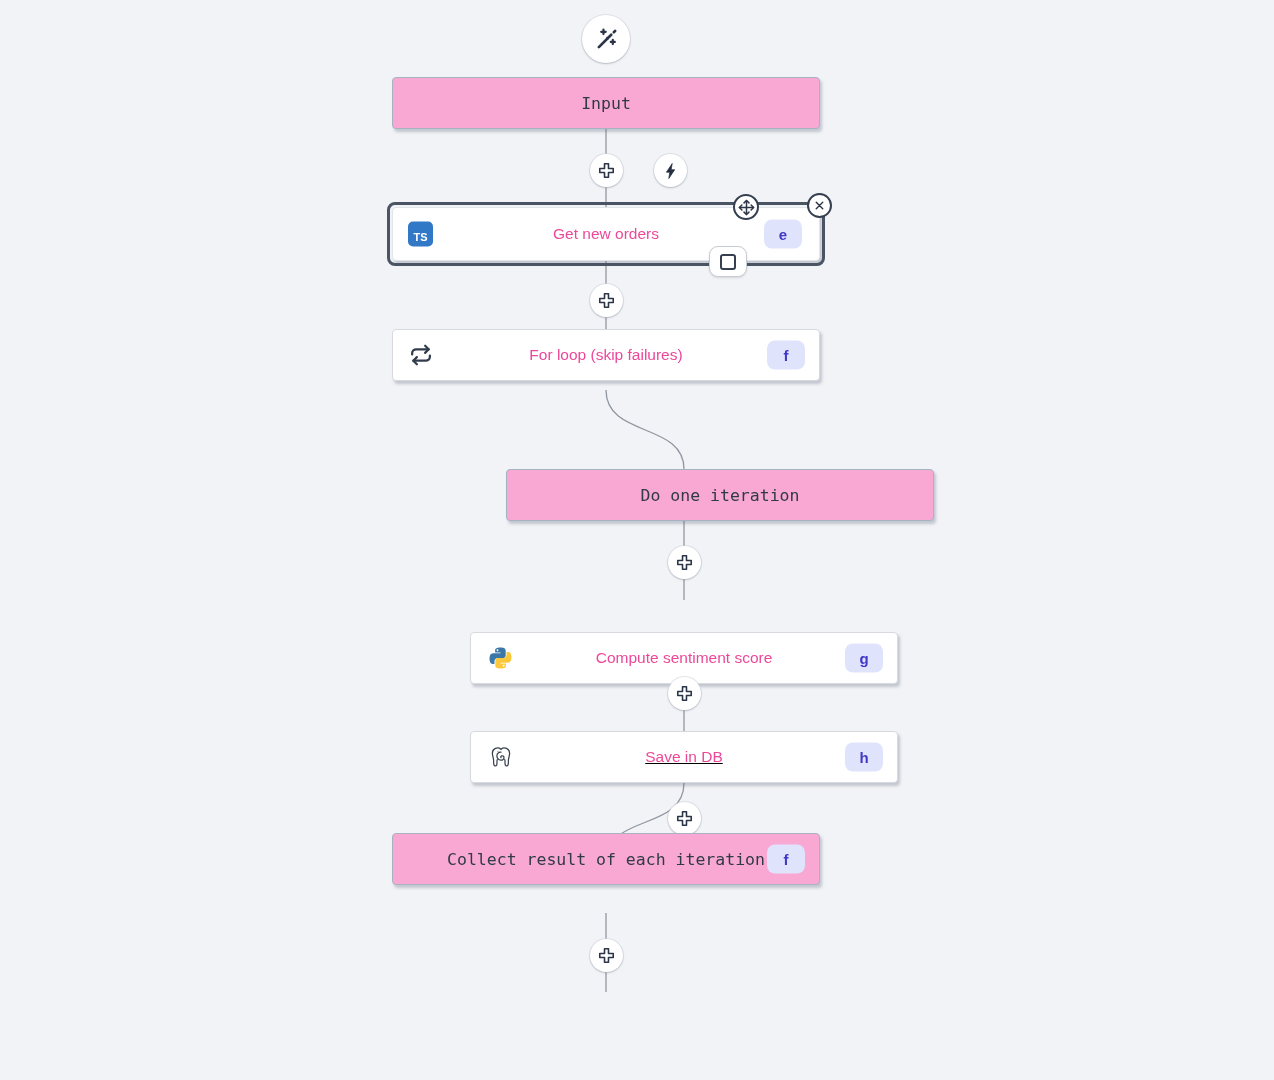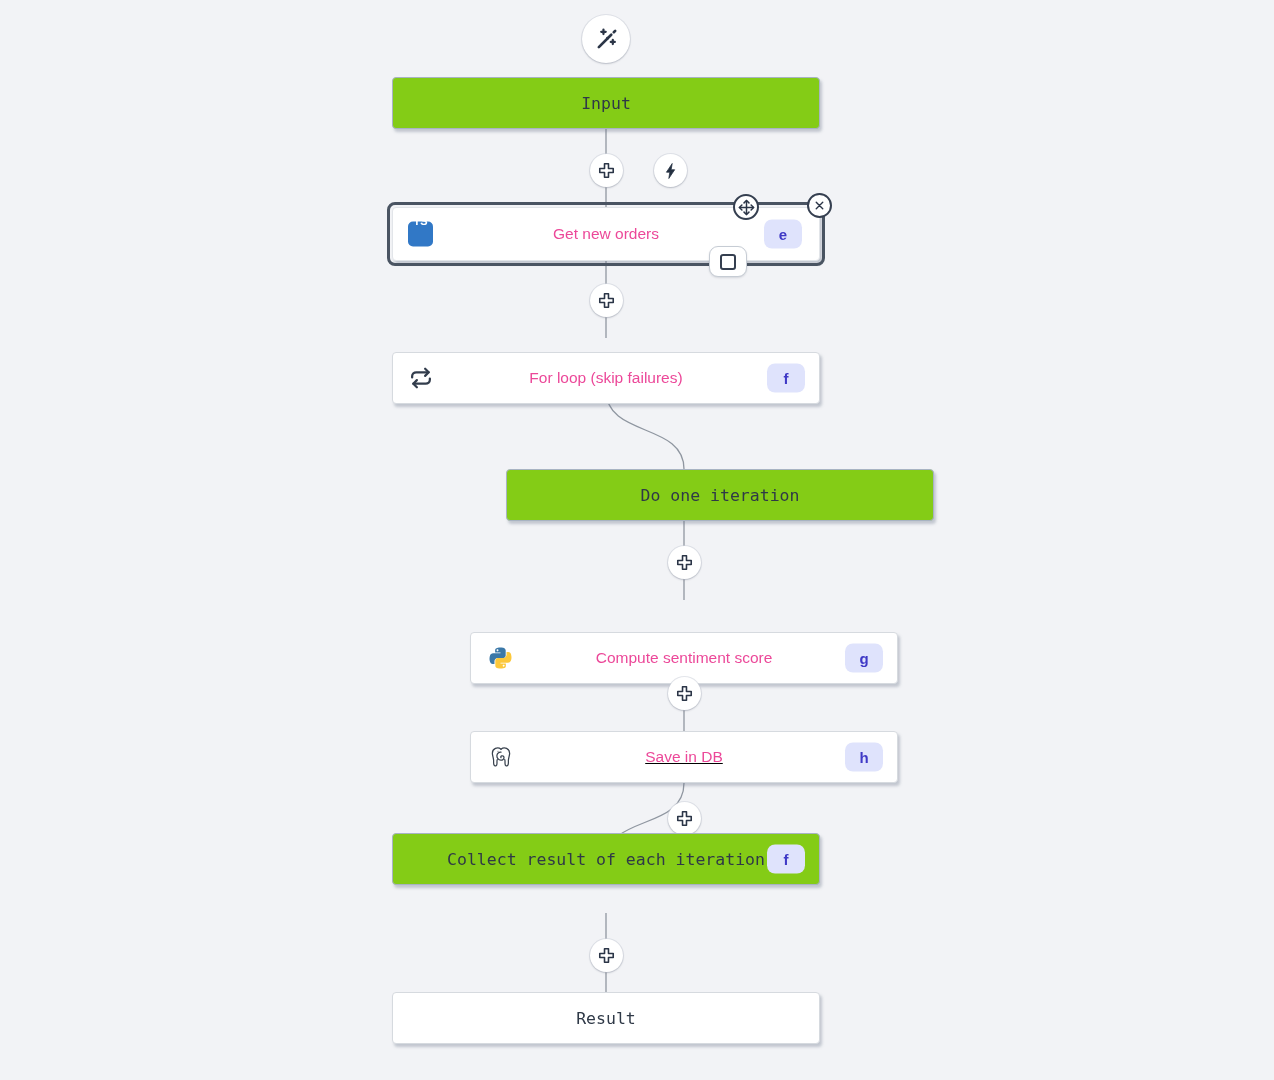--- a/index.html
+++ b/index.html
@@ -13,21 +13,21 @@
   .edges path { fill:none; stroke:#8f96a0; stroke-width:1.3px; }
 
   
   .node {
     position:absolute; width:428px; height:52px;
     display:flex; align-items:center; justify-content:center;
     border-radius:4px;
     box-shadow:2px 3px 3px rgba(104,116,136,.35);
     cursor:pointer;
   }
-  .node.light { background:#84cc16; border:1px solid #a8b3c2; }
+  .node.light { background:#f9a8d4; border:1px solid #a8b3c2; }
   .node.white { background:#ffffff; border:1px solid #d6dadf; }
   .node .nlabel { white-space:nowrap; }
   .node.mono .nlabel { font-family:"DejaVu Sans Mono", monospace; font-size:16.5px; color:#2f3947; }
   .node.sans .nlabel { font-family:"Liberation Sans", sans-serif; font-size:15.5px; color:#ec4899; }
 
   .node.selected { height:54px; border:1px solid #e2e5e9; }
   .ring {
     position:absolute; inset:-6px; border:3px solid #4a5462;
     border-radius:8px; pointer-events:none;
   }
@@ -38,21 +38,21 @@
     background:#dfe3fc; color:#3f39c6;
     font-family:"Liberation Sans", sans-serif; font-weight:bold; font-size:15px;
     display:flex; align-items:center; justify-content:center;
   }
 
   .nicon { position:absolute; left:15px; top:50%; transform:translateY(-50%); display:flex; align-items:center; justify-content:center; }
   .node.wide .nicon { left:18px; }
   .ts-chip {
     width:25px; height:25px; border-radius:5px; background:#3178c6;
     color:#ffffff; font-family:"Liberation Sans", sans-serif; font-weight:bold; font-size:11px;
-    display:flex; align-items:flex-end; justify-content:center; padding-bottom:20px;
+    display:flex; align-items:flex-end; justify-content:center; padding-bottom:4px;
   }
 
   
   .circ {
     position:absolute; border:none; border-radius:50%; background:#ffffff;
     display:flex; align-items:center; justify-content:center;
     box-shadow:0 1px 2px rgba(40,50,70,.22), 0 0 0 1px rgba(210,214,222,.55);
     cursor:pointer; padding:0;
   }
   .circ.big { width:48px; height:48px; }
@@ -142,21 +142,21 @@
       <span class="sq"></span>
     </button>
   </div>
 
   <button class="circ std" style="left:590px; top:284px;">
     <svg width="19" height="19" viewBox="0 0 24 24">
       <path d="M9.5 3.5h5v6h6v5h-6v6h-5v-6h-6v-5h6z" fill="#ffffff" stroke="#2b3547" stroke-width="2" stroke-linejoin="round"></path>
     </svg>
   </button>
 
-  <div class="node white sans" style="left:392px; top:352px;">
+  <div class="node white sans" style="left:392px; top:329px;">
     <span class="nicon">
       <svg width="26" height="24" viewBox="0 0 22 20" fill="none" stroke="#323c4c" stroke-width="1.9" stroke-linecap="round" stroke-linejoin="round">
         <path d="M3.5 9.5v-1c0-2 1.6-3.3 3.5-3.3h10.5"></path>
         <path d="m14.5 2.2 3 3-3 3"></path>
         <path d="M18.5 10.5v1c0 2-1.6 3.3-3.5 3.3H4.5"></path>
         <path d="m7.5 11.8-3 3 3 3"></path>
       </svg>
     </span>
     <span class="nlabel">For loop (skip failures)</span>
     <span class="badge">f</span>
@@ -212,17 +212,14 @@
     <span class="nlabel">Collect result of each iteration</span>
     <span class="badge">f</span>
   </div>
 
   <button class="circ std" style="left:590px; top:939px;">
     <svg width="19" height="19" viewBox="0 0 24 24">
       <path d="M9.5 3.5h5v6h6v5h-6v6h-5v-6h-6v-5h6z" fill="#ffffff" stroke="#2b3547" stroke-width="2" stroke-linejoin="round"></path>
     </svg>
   </button>
 
-  <div class="node white mono" style="left:392px; top:992px;">
-    <span class="nlabel">Result</span>
-  </div>
 
 </div>
 
 </body></html>

